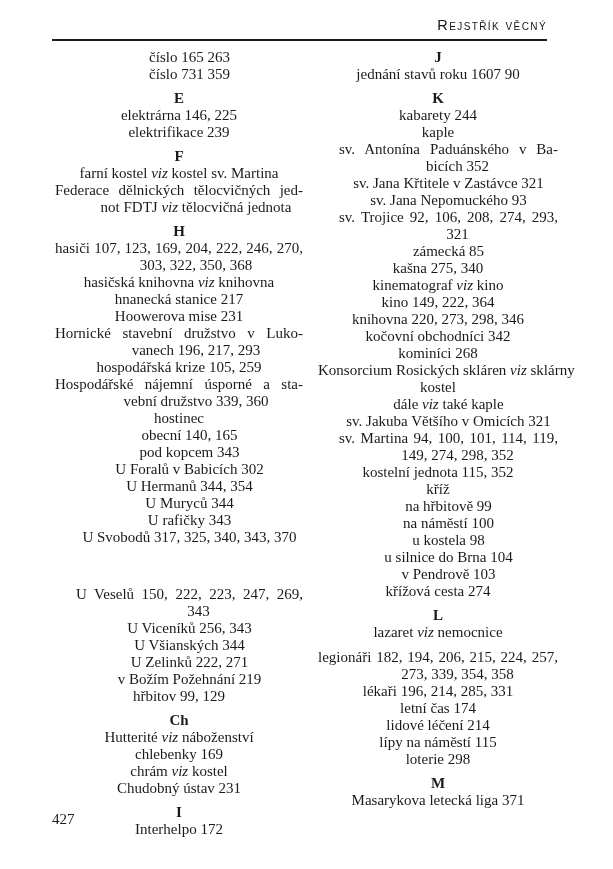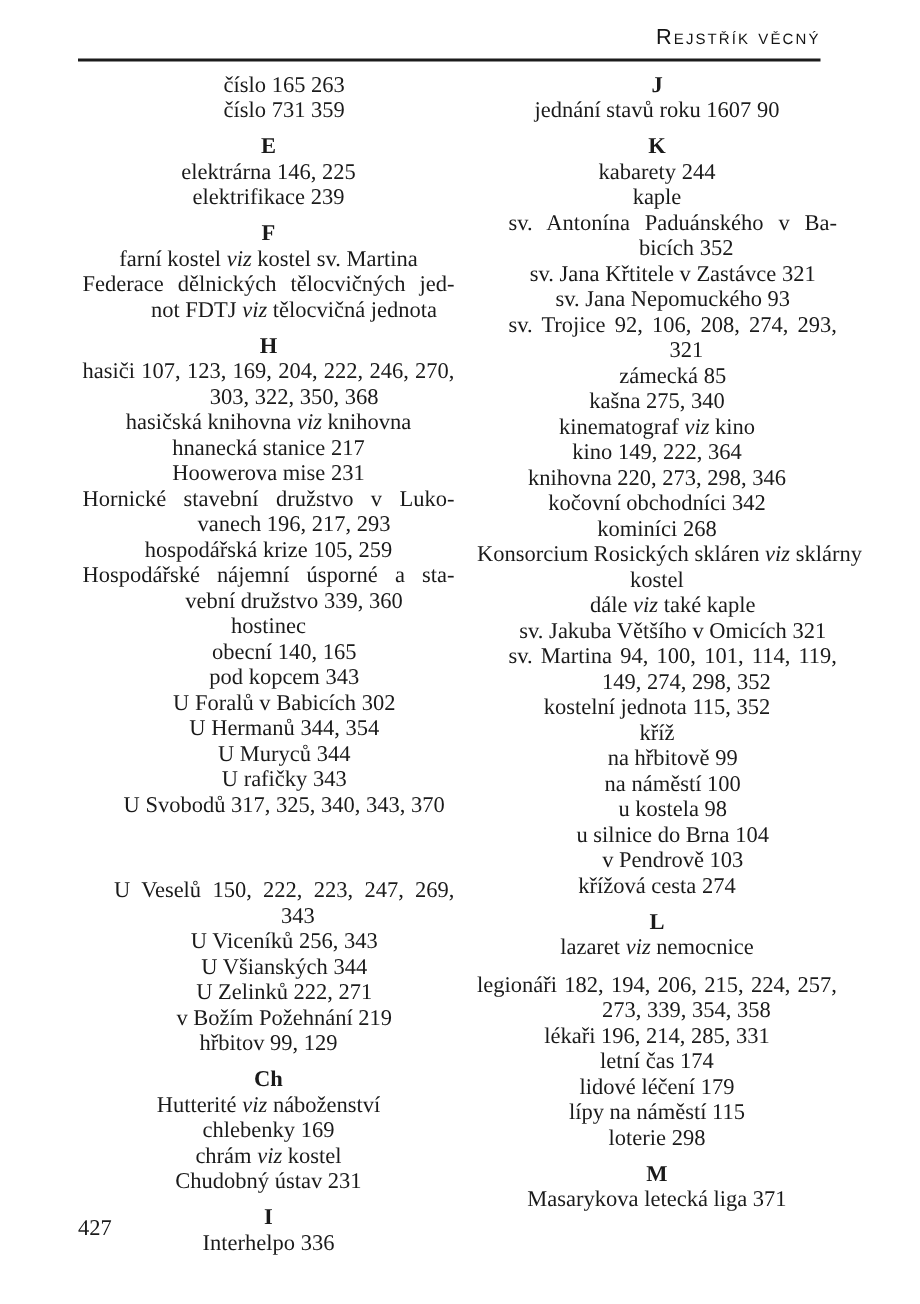--- a/index.html
+++ b/index.html
@@ -88,21 +88,21 @@
     <div class="ln ind1"><span class="lt"><span>U Všianských 344</span></span></div>
     <div class="ln ind1"><span class="lt"><span>U Zelinků 222, 271</span></span></div>
     <div class="ln ind1"><span class="lt"><span>v Božím Požehnání 219</span></span></div>
     <div class="ln"><span class="lt"><span>hřbitov 99, 129</span></span></div>
     <div class="ln hd"><span class="lt"><span>Ch</span></span></div>
     <div class="ln"><span class="lt"><span>Hutterité </span><span class="it">viz</span><span> náboženství</span></span></div>
     <div class="ln"><span class="lt"><span>chlebenky 169</span></span></div>
     <div class="ln"><span class="lt"><span>chrám </span><span class="it">viz</span><span> kostel</span></span></div>
     <div class="ln"><span class="lt"><span>Chudobný ústav 231</span></span></div>
     <div class="ln hd"><span class="lt"><span>I</span></span></div>
-    <div class="ln"><span class="lt"><span>Interhelpo 336</span></span></div>
+    <div class="ln"><span class="lt"><span>Interhelpo 172</span></span></div>
   </div>
 <div class="col col-right">
     <div class="ln hd"><span class="lt"><span>J</span></span></div>
     <div class="ln"><span class="lt"><span>jednání stavů roku 1607 90</span></span></div>
     <div class="ln hd"><span class="lt"><span>K</span></span></div>
     <div class="ln"><span class="lt"><span>kabarety 244</span></span></div>
     <div class="ln"><span class="lt"><span>kaple</span></span></div>
     <div class="ln ind1 j" style="word-spacing: 6.14453px;"><span class="lt"><span>sv. Antonína Paduánského v Ba-</span></span></div>
     <div class="ln ind3"><span class="lt"><span>bicích 352</span></span></div>
     <div class="ln ind1"><span class="lt"><span>sv. Jana Křtitele v Zastávce 321</span></span></div>
@@ -129,20 +129,20 @@
     <div class="ln ind1"><span class="lt"><span>u kostela 98</span></span></div>
     <div class="ln ind1"><span class="lt"><span>u silnice do Brna 104</span></span></div>
     <div class="ln ind1"><span class="lt"><span>v Pendrově 103</span></span></div>
     <div class="ln"><span class="lt"><span>křížová cesta 274</span></span></div>
     <div class="ln hd"><span class="lt"><span>L</span></span></div>
     <div class="ln"><span class="lt"><span>lazaret </span><span class="it">viz</span><span> nemocnice</span></span></div>
     <div class="ln j" style="word-spacing: 1.11198px; margin-top: 8px;"><span class="lt"><span>legionáři 182, 194, 206, 215, 224, 257,</span></span></div>
     <div class="ln ind3"><span class="lt"><span>273, 339, 354, 358</span></span></div>
     <div class="ln"><span class="lt"><span>lékaři 196, 214, 285, 331</span></span></div>
     <div class="ln"><span class="lt"><span>letní čas 174</span></span></div>
-    <div class="ln"><span class="lt"><span>lidové léčení 179</span></span></div>
+    <div class="ln"><span class="lt"><span>lidové léčení 214</span></span></div>
     <div class="ln"><span class="lt"><span>lípy na náměstí 115</span></span></div>
     <div class="ln"><span class="lt"><span>loterie 298</span></span></div>
     <div class="ln hd"><span class="lt"><span>M</span></span></div>
     <div class="ln"><span class="lt"><span>Masarykova letecká liga 371</span></span></div>
   </div>
 
 <div class="pageno">427</div>
 
 </body></html>

